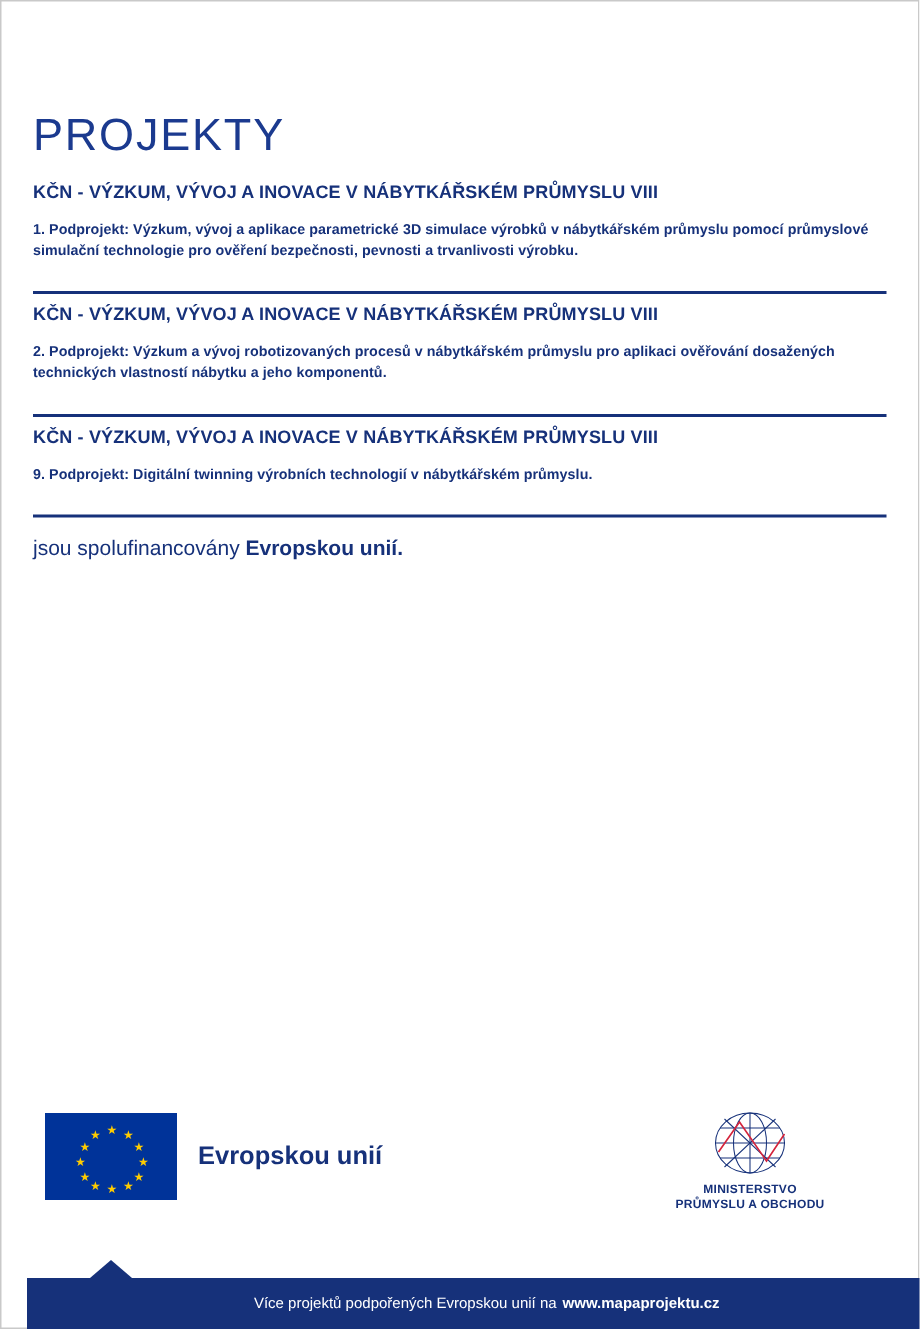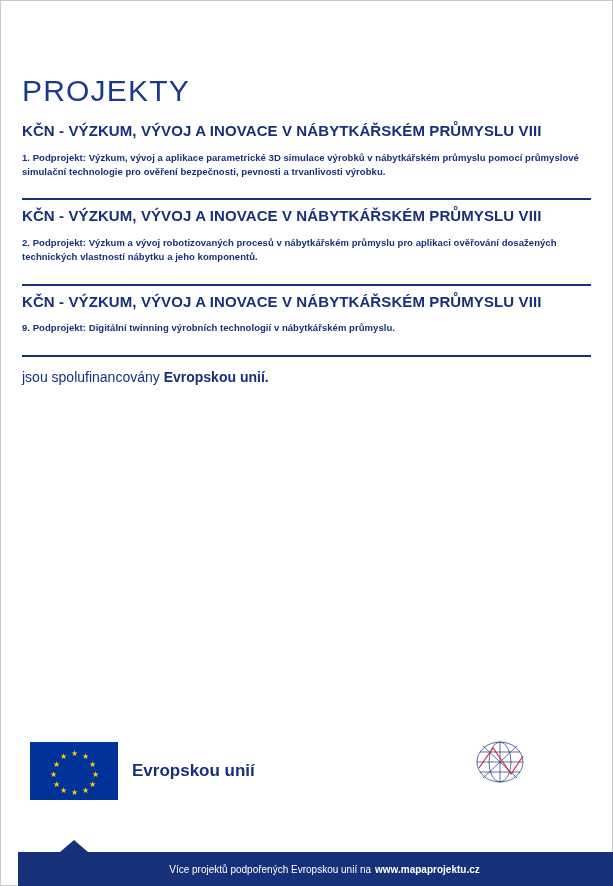--- a/index.html
+++ b/index.html
@@ -33,21 +33,21 @@
     font-weight: 400;
     letter-spacing: 1.2px;
     color: #1b3a8f;
     margin: 4px 0 14px 0;
     line-height: 1.1;
   }
   .project-block {
     padding: 0 0 8px 0;
   }
   .project-title {
-    font-size: 15px;
+    font-size: 12px;
     font-weight: bold;
     color: #16317a;
     line-height: 1.32;
     margin: 6px 0 10px 0;
     letter-spacing: 0.1px;
   }
   .project-desc {
     font-size: 9.5px;
     font-weight: bold;
     color: #16317a;
@@ -216,20 +216,24 @@
           <line x1="17" y1="34" x2="57" y2="34"></line>
           <line x1="20" y1="8" x2="54" y2="40"></line>
           <line x1="54" y1="8" x2="20" y2="40"></line>
           <line x1="37" y1="4" x2="37" y2="44"></line>
         </g>
         <g stroke="#d4243c" stroke-width="1.1" fill="none">
           <path d="M16 30 L30 10 L48 36 L60 18"></path>
         </g>
       </svg>
     </div>
+    <div class="mpo-text">
+      <div>MINISTERSTVO</div>
+      <div>PRŮMYSLU A OBCHODU</div>
+    </div>
   </div>
 
 </div>
 
 <div class="footer-notch"></div>
 
 <div class="footer">
   <span>Více projektů podpořených Evropskou unií na</span>
   <span class="link">www.mapaprojektu.cz</span>
 </div>

